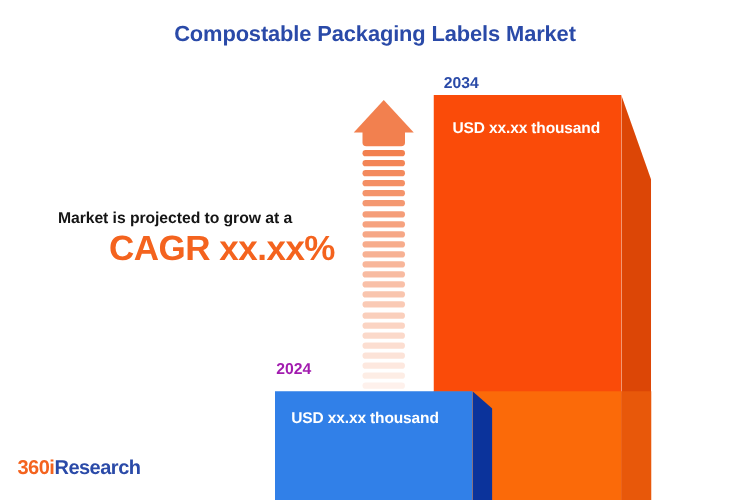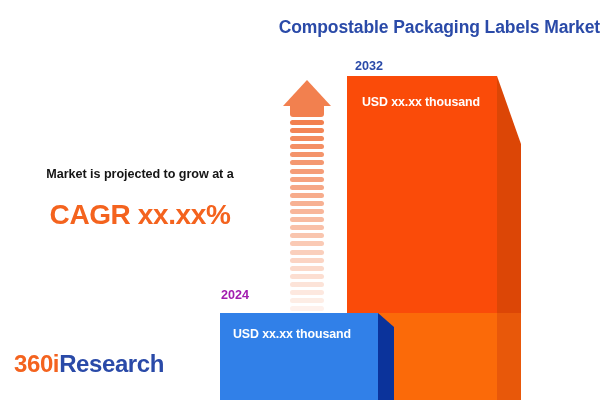--- a/index.html
+++ b/index.html
@@ -17,21 +17,21 @@
     background: #ffffff;
     overflow: hidden;
   }
 
   
   .chart-title {
     position: absolute;
     left: 0;
     top: 17px;
     width: 600px;
-    text-align: right;
+    text-align: center;
     font-size: 17.5px;
     font-weight: bold;
     color: #2a4aa8;
     letter-spacing: -0.1px;
     white-space: nowrap;
   }
 
   
   .statement {
     position: absolute;
@@ -41,34 +41,35 @@
     text-align: center;
   }
   .statement-line {
     font-size: 12.6px;
     font-weight: bold;
     color: #151515;
     line-height: 17px;
     letter-spacing: -0.05px;
   }
   .cagr-value {
-    margin-top: 16px;
+    margin-top: 0;
     font-size: 28px;
     font-weight: bold;
     color: #f4631e;
     line-height: 32px;
     letter-spacing: -0.4px;
+    text-align: right;
   }
 
   
   .logo {
     position: absolute;
     left: 14px;
-    top: 350px;
-    font-size: 24px;
+    top: 366px;
+    font-size: 16px;
     font-weight: bold;
     letter-spacing: -0.4px;
     white-space: nowrap;
   }
   .logo-360i { color: #f4631e; }
   .logo-research { color: #2a4aa8; }
 
   
   .growth-arrow {
     position: absolute;
@@ -237,21 +238,21 @@
         <div class="arrow-stripe" style="opacity: 0.263;"></div>
         <div class="arrow-stripe" style="opacity: 0.224;"></div>
         <div class="arrow-stripe" style="opacity: 0.185;"></div>
         <div class="arrow-stripe" style="opacity: 0.146;"></div>
         <div class="arrow-stripe" style="opacity: 0.108;"></div>
         <div class="arrow-stripe" style="opacity: 0.069;"></div>
         <div class="arrow-stripe" style="opacity: 0.03;"></div>
       </div>
   </div>
 
-  <div class="year-2032">2032</div>
+  <div class="year-2032">2034</div>
   <div class="bar-2032-side"></div>
   <div class="bar-2032-front"></div>
   <div class="bar-2032-overlap"></div>
   <div class="bar-2032-side-low"></div>
   <div class="bar-2032-label">USD xx.xx thousand</div>
 
   <div class="year-2024">2024</div>
   <div class="bar-2024-side"></div>
   <div class="bar-2024-front"></div>
   <div class="bar-2024-label">USD xx.xx thousand</div>

